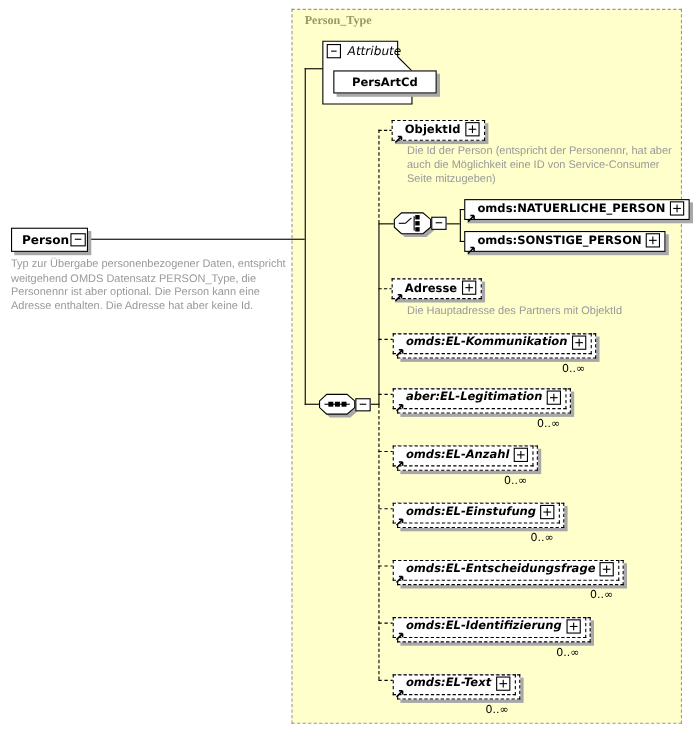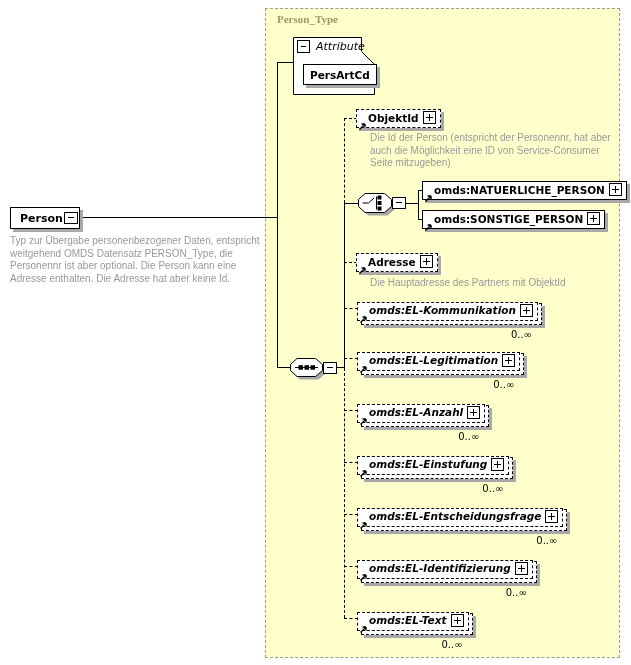--- a/index.html
+++ b/index.html
@@ -94,21 +94,21 @@
   <div class="anno" style="left:10px;top:235px">Typ zur Übergabe personenbezogener Daten, entspricht
 weitgehend OMDS Datensatz PERSON_Type, die
 Personennr ist aber optional. Die Person kann eine
 Adresse enthalten. Die Adresse hat aber keine Id.</div>
 
   <svg class="shape" style="left:293px;top:37px" width="84" height="59">
     <polygon points="0.5,0.5 68.5,0.5 68.5,14.5 81.5,27.5 81.5,57.5 0.5,57.5" fill="#ffffff" stroke="#000"></polygon>
   </svg>
   <div class="mbox sq13" style="left:297px;top:40px"></div>
   <div class="attr-label" style="left:316px;top:40px">Attribute</div>
-  <div class="ebox solid" style="left:303px;top:64px;height:21px;padding:0 6px">
+  <div class="ebox solid" style="left:303px;top:64px;height:21px;padding:0 16px">
     <span class="ename">PersArtCd</span>
   </div>
 
   <svg class="shape" style="left:290px;top:358px" width="37" height="23">
     <polygon points="10,3.5 28.5,3.5 35.5,9.5 35.5,15.5 28.5,21.5 10,21.5 3.5,15.5 3.5,9.5" fill="#a8a8a8" stroke="none"></polygon>
     <polygon points="7,0.5 25.5,0.5 32.5,6.5 32.5,12.5 25.5,18.5 7,18.5 0.5,12.5 0.5,6.5" fill="#ffffff" stroke="#000"></polygon>
     <line x1="5" y1="9.5" x2="28" y2="9.5" stroke="#000"></line>
     <rect x="8.5" y="7.2" width="4.5" height="4.5" fill="#000"></rect>
     <rect x="14.5" y="7.2" width="4.5" height="4.5" fill="#000"></rect>
     <rect x="20.5" y="7.2" width="4.5" height="4.5" fill="#000"></rect>
@@ -174,21 +174,21 @@
     </div>
     <span class="occ">0..∞</span>
   </div>
 
   <div class="multiwrap" style="left:357px;top:349px">
     <div class="back"></div>
     <div class="ebox">
       <svg class="refarrow" viewBox="0 0 10 10">
           <path d="M1.5,8.5 L7,3 M7,3 L3.6,3 M7,3 L7,6.4" stroke="#000" stroke-width="1.4" fill="none"></path>
         </svg>
-      <span class="ename">omds:EL-Legitimation</span>
+      <span class="ename">aber:EL-Legitimation</span>
       <span class="plus"></span>
     </div>
     <span class="occ">0..∞</span>
   </div>
 
   <div class="multiwrap" style="left:357px;top:401px">
     <div class="back"></div>
     <div class="ebox">
       <svg class="refarrow" viewBox="0 0 10 10">
           <path d="M1.5,8.5 L7,3 M7,3 L3.6,3 M7,3 L7,6.4" stroke="#000" stroke-width="1.4" fill="none"></path>

